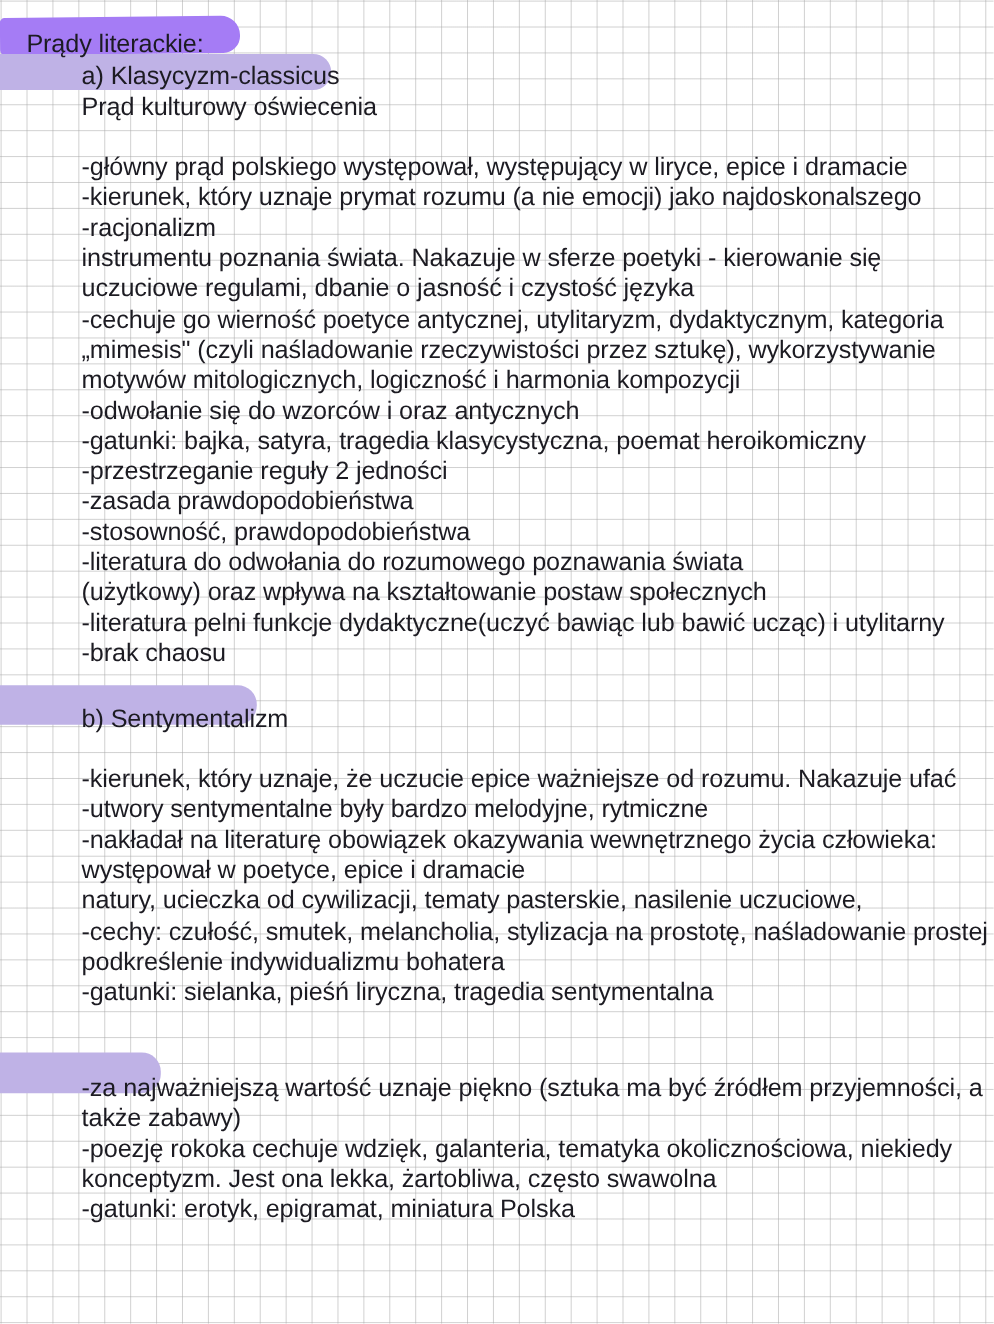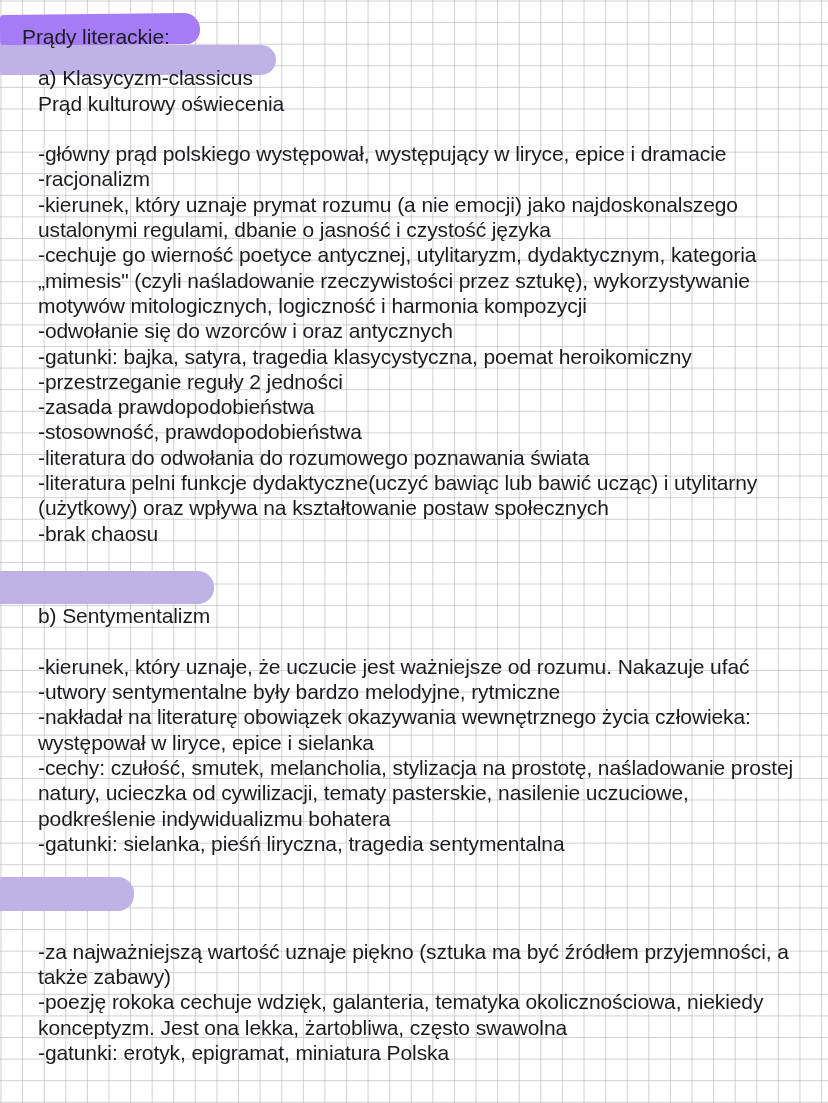--- a/index.html
+++ b/index.html
@@ -42,66 +42,67 @@
     z-index: 1;
     font-size: 21px;
     line-height: 25.3px;
     letter-spacing: -0.1px;
   }
   .line {
     white-space: nowrap;
     height: 25.3px;
   }
   .blank { height: 25.3px; }
-  .section { margin: 16px; }
+  .section { margin: 2px; padding-left: 44px; }
 </style>
 </head>
 <body>
 
 <div class="highlight hl-title" style="background:#a57cf5;"></div>
 <div class="highlight hl-a" style="background:#bfb2e6;"></div>
 <div class="highlight hl-b" style="background:#bfb2e6;"></div>
 <div class="highlight hl-c" style="background:#bfb2e6;"></div>
 
 <div class="content">
   <div class="line">Prądy literackie:</div>
 
   <div class="section">
     <div class="line">a) Klasycyzm-classicus</div>
     <div class="line">Prąd kulturowy oświecenia</div>
     <div class="blank"></div>
     <div class="line">-główny prąd polskiego występował, występujący w liryce, epice i dramacie</div>
+    <div class="line">-kierunek, który uznaje prymat rozumu (a nie emocji) jako najdoskonalszego</div>
     <div class="line">-racjonalizm</div>
-    <div class="line">-kierunek, który uznaje prymat rozumu (a nie emocji) jako najdoskonalszego</div>
-    <div class="line">ustalonymi regulami, dbanie o jasność i czystość języka</div>
+    <div class="line">instrumentu poznania świata. Nakazuje w sferze poetyki - kierowanie się</div>
+    <div class="line">uczuciowe regulami, dbanie o jasność i czystość języka</div>
     <div class="line">-cechuje go wierność poetyce antycznej, utylitaryzm, dydaktycznym, kategoria</div>
     <div class="line">„mimesis" (czyli naśladowanie rzeczywistości przez sztukę), wykorzystywanie</div>
     <div class="line">motywów mitologicznych, logiczność i harmonia kompozycji</div>
     <div class="line">-odwołanie się do wzorców i oraz antycznych</div>
     <div class="line">-gatunki: bajka, satyra, tragedia klasycystyczna, poemat heroikomiczny</div>
     <div class="line">-przestrzeganie reguły 2 jedności</div>
     <div class="line">-zasada prawdopodobieństwa</div>
     <div class="line">-stosowność, prawdopodobieństwa</div>
     <div class="line">-literatura do odwołania do rozumowego poznawania świata</div>
+    <div class="line">(użytkowy) oraz wpływa na kształtowanie postaw społecznych</div>
     <div class="line">-literatura pelni funkcje dydaktyczne(uczyć bawiąc lub bawić ucząc) i utylitarny</div>
-    <div class="line">(użytkowy) oraz wpływa na kształtowanie postaw społecznych</div>
     <div class="line">-brak chaosu</div>
   </div>
 
   <div class="blank"></div>
 
   <div class="section">
     <div class="line">b) Sentymentalizm</div>
     <div class="blank"></div>
-    <div class="line">-kierunek, który uznaje, że uczucie jest ważniejsze od rozumu. Nakazuje ufać</div>
+    <div class="line">-kierunek, który uznaje, że uczucie epice ważniejsze od rozumu. Nakazuje ufać</div>
     <div class="line">-utwory sentymentalne były bardzo melodyjne, rytmiczne</div>
     <div class="line">-nakładał na literaturę obowiązek okazywania wewnętrznego życia człowieka:</div>
-    <div class="line">występował w liryce, epice i sielanka</div>
+    <div class="line">występował w poetyce, epice i dramacie</div>
+    <div class="line">natury, ucieczka od cywilizacji, tematy pasterskie, nasilenie uczuciowe,</div>
     <div class="line">-cechy: czułość, smutek, melancholia, stylizacja na prostotę, naśladowanie prostej</div>
-    <div class="line">natury, ucieczka od cywilizacji, tematy pasterskie, nasilenie uczuciowe,</div>
     <div class="line">podkreślenie indywidualizmu bohatera</div>
     <div class="line">-gatunki: sielanka, pieśń liryczna, tragedia sentymentalna</div>
   </div>
 
   <div class="blank"></div>
 
   <div class="section">
     <div class="blank"></div>
     <div class="line">-za najważniejszą wartość uznaje piękno (sztuka ma być źródłem przyjemności, a</div>
     <div class="line">także zabawy)</div>

